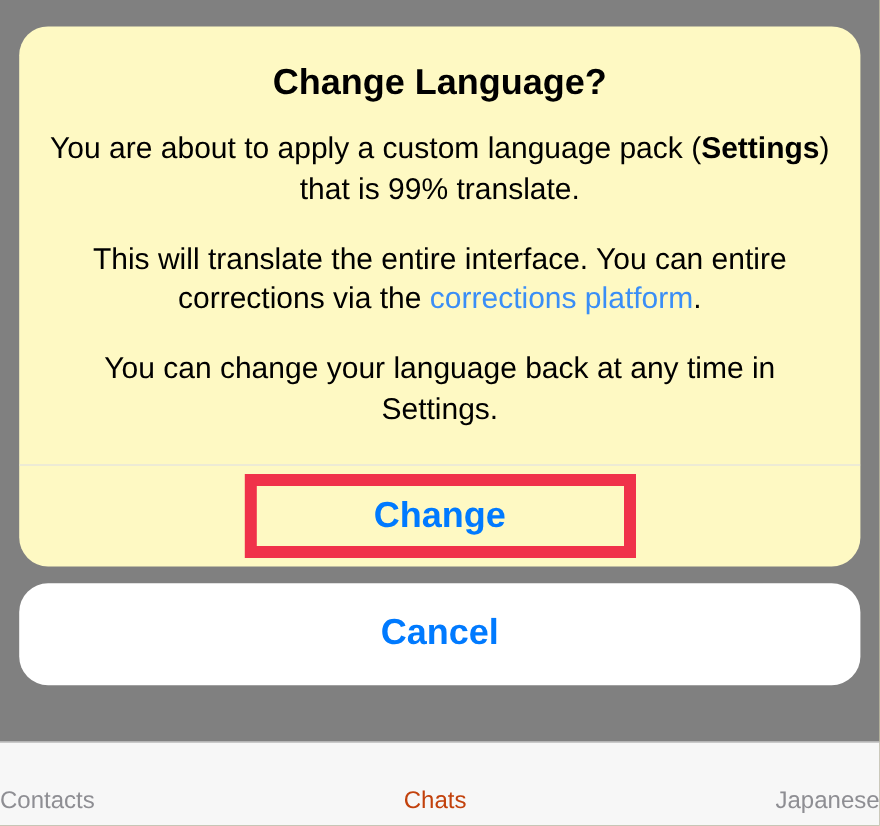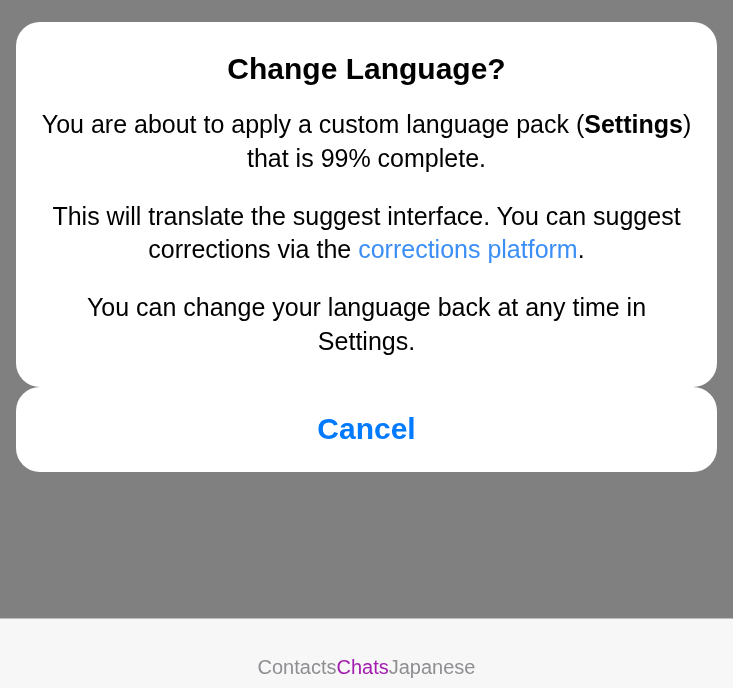--- a/index.html
+++ b/index.html
@@ -17,43 +17,43 @@
     }
     .tabbar {
       position: absolute;
       bottom: 0;
       left: 0;
       right: 0;
       height: 70px;
       background: #f7f7f7;
       border-top: 1px solid #bdbdbd;
       display: flex;
-      justify-content: center;
+      justify-content: space-between;
       align-items: center;
       padding-top: 28px;
     }
     .tab-item {
       font-size: 20px;
       color: #8e8e93;
     }
     .tab-item.active {
-      color: #a21caf;
+      color: #c2410c;
     }
     .overlay {
       position: absolute;
       inset: 0;
       display: flex;
       flex-direction: column;
       justify-content: flex-start;
       align-items: center;
       padding: 22px 16px 30px 16px;
     }
     .alert-card {
       width: 100%;
-      background: #ffffff;
+      background: #fef9c3;
       border-radius: 24px;
       overflow: hidden;
     }
     .alert-content {
       padding: 30px 24px 28px 24px;
       text-align: center;
     }
     .alert-title {
       font-size: 30px;
       font-weight: 600;
@@ -93,20 +93,21 @@
       bottom: 7px;
       width: 326px;
       left: 50%;
       transform: translateX(-50%);
       pointer-events: none;
     }
     .cancel-card {
       width: 100%;
       background: #ffffff;
       border-radius: 24px;
+      margin-top: 14px;
       height: 85px;
       display: flex;
       align-items: center;
       justify-content: center;
     }
     .cancel-button {
       font-size: 30px;
       font-weight: 600;
       color: #007aff;
     }
@@ -126,25 +127,29 @@
   <div class="tab-item active">Chats</div>
   <div class="tab-item">Japanese</div>
 </div>
 
 <div class="overlay">
   <div class="alert-card">
     <div class="alert-content">
       <div class="alert-title">Change Language?</div>
       <div class="alert-body">
         <div class="para">
-          <span>You are about to apply a custom language pack (</span><span class="bold">Settings</span><span>) that is </span><span>99%</span><span> complete.</span>
+          <span>You are about to apply a custom language pack (</span><span class="bold">Settings</span><span>) that is </span><span>99%</span><span> translate.</span>
         </div>
         <div class="para">
-          <span>This will translate the suggest interface. You can suggest corrections via the </span><span class="link">corrections platform</span><span>.</span>
+          <span>This will translate the entire interface. You can entire corrections via the </span><span class="link">corrections platform</span><span>.</span>
         </div>
         <div class="para">You can change your language back at any time in Settings.</div>
       </div>
+    </div>
+    <div class="alert-button-row">
+      <span class="change-button">Change</span>
+      <div class="highlight-box"></div>
     </div>
   </div>
   <div class="cancel-card">
     <span class="cancel-button">Cancel</span>
   </div>
 </div>
 
 </body></html>

